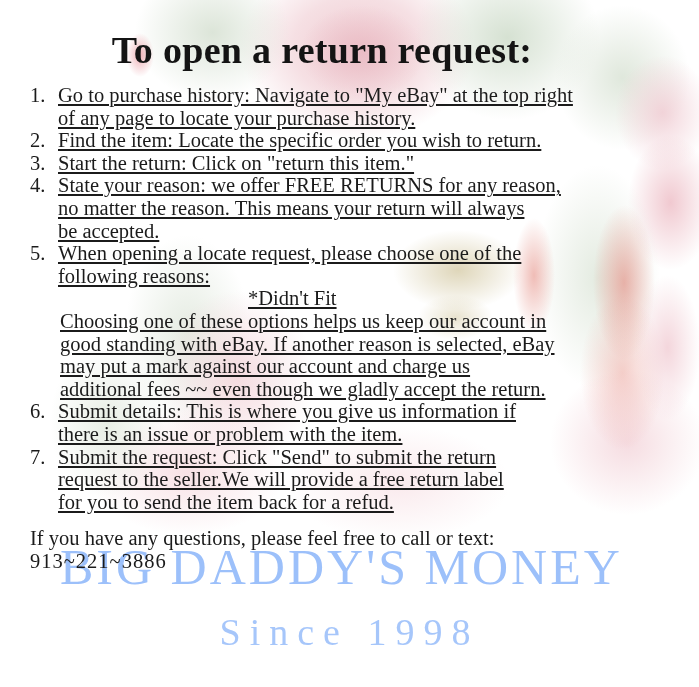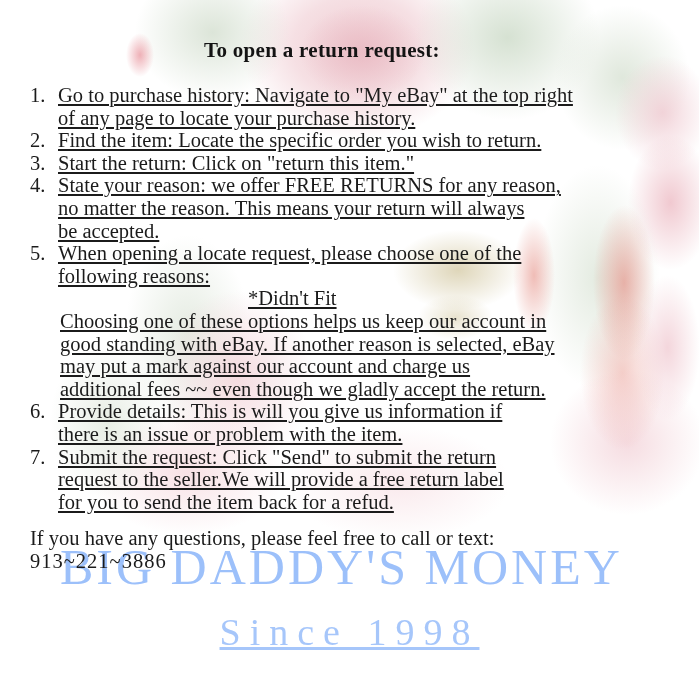--- a/index.html
+++ b/index.html
@@ -28,26 +28,26 @@
   .b16{left:90px;top:410px;width:195px;height:125px;background:radial-gradient(closest-side,rgba(245,215,220,.75),transparent);}
   .b17{left:50px;top:345px;width:115px;height:155px;background:radial-gradient(closest-side,rgba(224,232,220,.75),transparent);}
   .b18{left:285px;top:425px;width:225px;height:115px;background:radial-gradient(closest-side,rgba(248,226,230,.75),transparent);}
   .b19{left:550px;top:370px;width:155px;height:145px;background:radial-gradient(closest-side,rgba(243,211,217,.8),transparent);}
   .b20{left:580px;top:295px;width:85px;height:155px;background:radial-gradient(closest-side,rgba(232,148,138,.45),transparent);}
   .b21{left:635px;top:275px;width:65px;height:145px;background:radial-gradient(closest-side,rgba(240,200,208,.75),transparent);}
 
   
   .wm{position:absolute;color:#3b82f6;pointer-events:none;white-space:nowrap;}
   .wm-brand{left:60px;top:538px;font-size:50px;letter-spacing:3px;opacity:.5;}
-  .wm-since{left:0;right:0;top:610px;text-align:center;font-size:38px;letter-spacing:9px;opacity:.45;text-decoration:underline;}
+  .wm-since{left:0;right:0;top:610px;text-align:center;font-size:38px;letter-spacing:9px;opacity:.45;}
 
   
   .content{position:absolute;left:30px;top:30px;width:640px;color:#1b1b1b;
            font-size:20.5px;line-height:22.6px;}
-  h1.title{margin:0 56px 0 0;text-align:center;font-size:21px;line-height:40px;
+  h1.title{margin:0 56px 0 0;text-align:center;font-size:38px;line-height:40px;
            font-weight:bold;letter-spacing:.3px;color:#141414;}
   .steps{margin-top:14px;}
   .steps2{margin-top:0;}
   .step{display:flex;}
   .step .num{flex:0 0 28px;}
   .step .txt{flex:1;white-space:pre-line;text-decoration:underline;}
   .reasons{margin-left:218px;text-decoration:underline;}
   .note{margin-left:30px;white-space:pre-line;text-decoration:underline;}
   .footer{margin-top:14px;text-align:left;margin-right:20px;}
   .phone{letter-spacing:1px;}
@@ -123,21 +123,21 @@
       </div>
 
     <div class="note">Choosing one of these options helps us keep our account in
 good standing with eBay. If another reason is selected, eBay
 may put a mark against our account and charge us
 additional fees ~~ even though we gladly accept the return.</div>
 
     <div class="steps steps2" id="steps2">
   <div class="step">
     <span class="num">6.</span>
-    <span class="txt">Provide details: This is will you give us information if
+    <span class="txt">Submit details: This is where you give us information if
 there is an issue or problem with the item.</span>
   </div>
 
   <div class="step">
     <span class="num">7.</span>
     <span class="txt">Submit the request: Click "Send" to submit the return
 request to the seller.We will provide a free return label
 for you to send the item back for a refud.</span>
   </div>
 </div>

